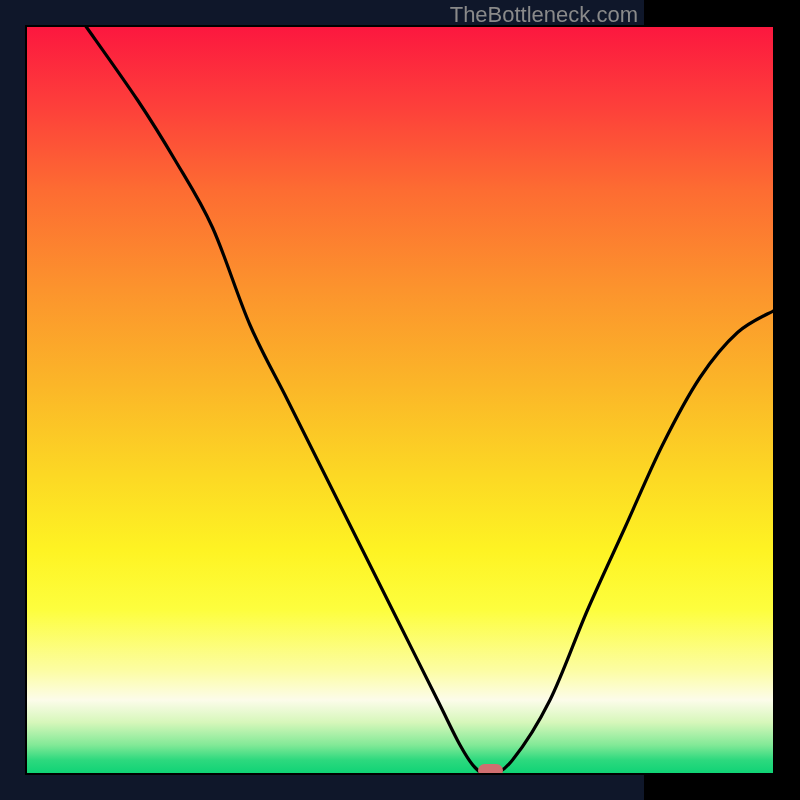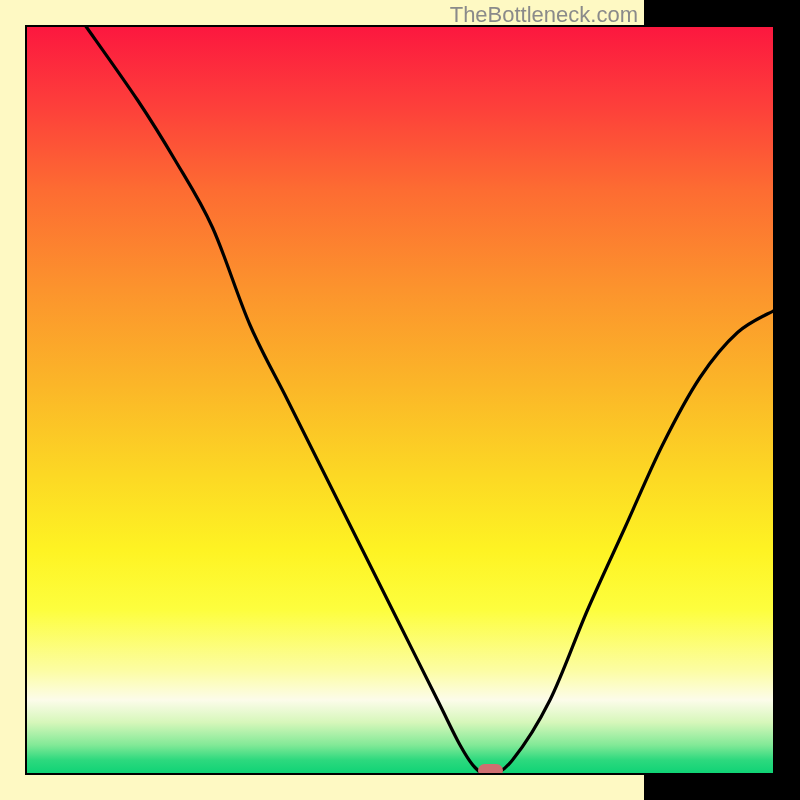--- a/index.html
+++ b/index.html
@@ -8,21 +8,21 @@
     width: 800px;
     height: 800px;
     background: #000;
     overflow: hidden;
     font-family: Arial, Helvetica, sans-serif;
   }
   .container {
     position: relative;
     width: 644px;
     height: 800px;
-    background: #fef9c3;
+    background: #0f172a;
   }
   .watermark {
     position: absolute;
     top: 2px;
     right: 6px;
     color: #8a8a8a;
     font-size: 22px;
     font-weight: 500;
     z-index: 40;
     user-select: none;

